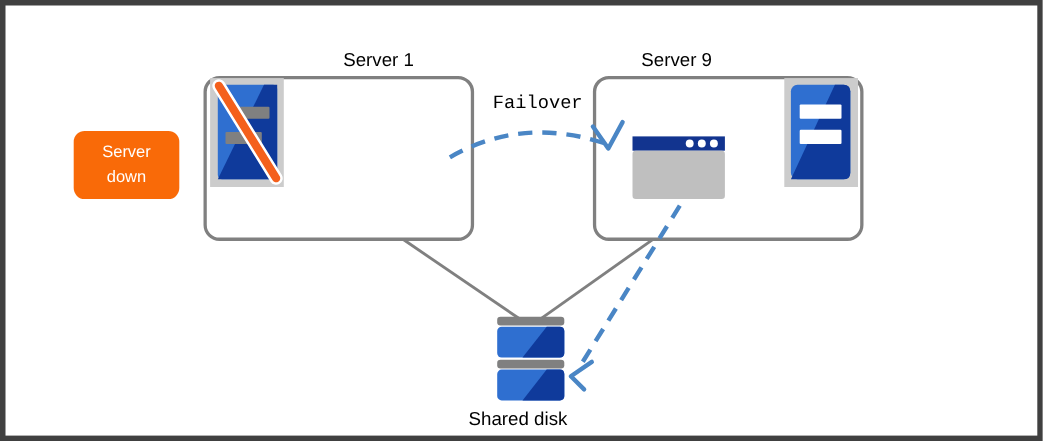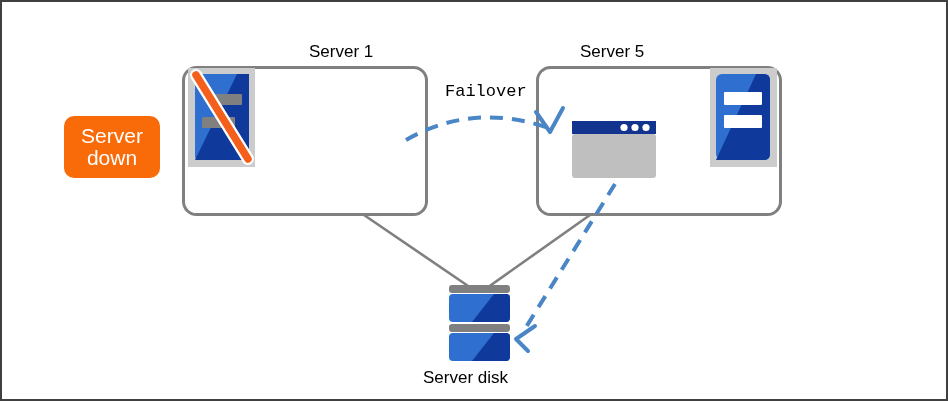--- a/index.html
+++ b/index.html
@@ -8,21 +8,21 @@
     background: #ffffff;
   }
   body {
     font-family: "Liberation Sans", sans-serif;
   }
   #canvas {
     position: relative;
     width: 948px;
     height: 401px;
     background: #ffffff;
-    border: 2px solid #404040;
+    border: 5px solid #404040;
     box-sizing: border-box;
     overflow: hidden;
   }
   .svg-layer {
     position: absolute;
     left: 0;
     top: 0;
     width: 948px;
     height: 401px;
   }
@@ -42,21 +42,21 @@
 
   #server-down-badge {
     position: absolute;
     left: 62px;
     top: 114px;
     width: 96px;
     height: 62px;
     background: #f96a08;
     border-radius: 10px;
     color: #ffffff;
-    font-size: 21px;
+    font-size: 15px;
     line-height: 22px;
     text-align: center;
     display: flex;
     flex-direction: column;
     align-items: center;
     justify-content: center;
     font-family: "Liberation Sans", sans-serif;
   }
 </style>
 </head>
@@ -117,25 +117,25 @@
 
     <g>
       <line x1="613" y1="182" x2="521" y2="330" stroke="#4a86c5" stroke-width="4" stroke-dasharray="13 9" stroke-linecap="butt"></line>
       <polyline points="533,324 514,337 526,349" fill="none" stroke="#4a86c5" stroke-width="4" stroke-linecap="round" stroke-linejoin="round"></polyline>
     </g>
 
   </svg>
 
   <div class="lbl" id="server1-title">Server 1</div>
 
-  <div class="lbl" id="server2-title">Server 5</div>
+  <div class="lbl" id="server2-title">Server 9</div>
 
   <div class="lbl" id="failover-label">Failover</div>
 
 
-  <div class="lbl" id="disk-label">Server disk</div>
+  <div class="lbl" id="disk-label">Shared disk</div>
 
   <div id="server-down-badge">
     <span>Server</span>
     <span>down</span>
   </div>
 
 </div>
 
 </body></html>

